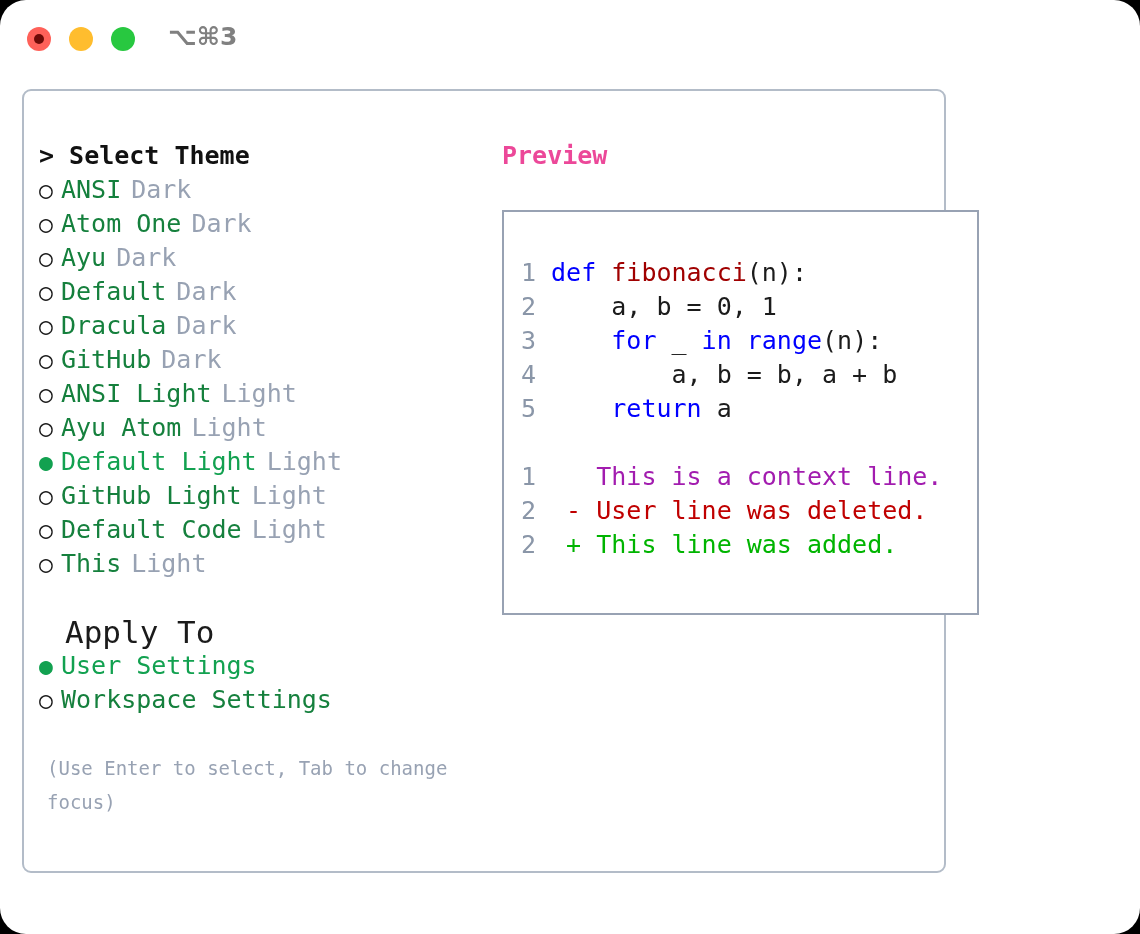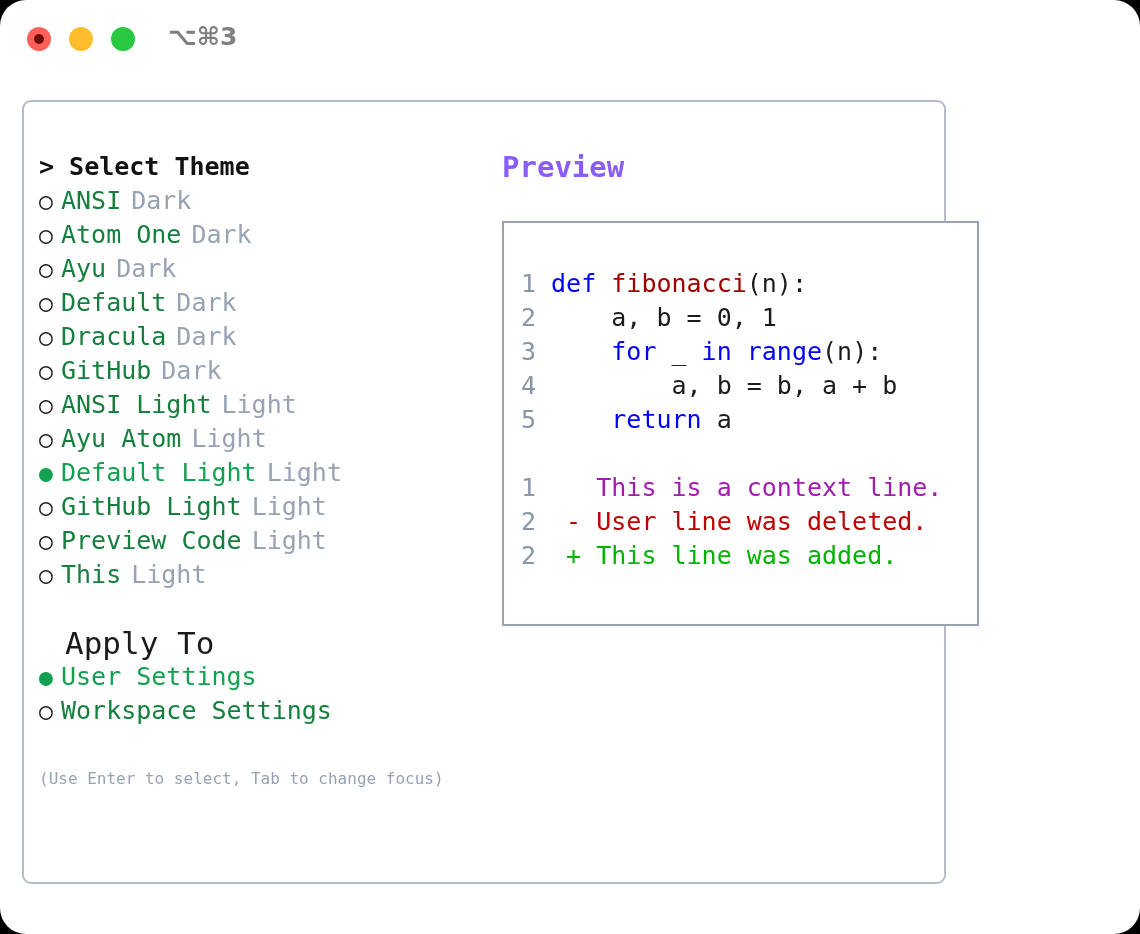--- a/index.html
+++ b/index.html
@@ -67,21 +67,21 @@
     font-weight: bold;
     color: #808080;
     letter-spacing: 0px;
     font-family: "DejaVu Sans", "Liberation Sans", sans-serif;
   }
 
   
   .panel {
     position: absolute;
     left: 22px;
-    top: 100px;
+    top: 89px;
     width: 924px;
     height: 784px;
     border: 2px solid #b3bcc8;
     border-radius: 9px;
     box-sizing: border-box;
     background: #ffffff;
   }
 
   .columns {
     position: absolute;
@@ -134,38 +134,39 @@
     color: #1b1b1b;
     line-height: 34px;
     padding-left: 26px;
     white-space: pre;
   }
 
   .spacer-lg { height: 34px; }
 
   .hint {
     margin-top: 34px;
-    font-size: 16px;
+    font-size: 19px;
     line-height: 34px;
     color: #98a2b3;
     width: 420px;
     white-space: pre-wrap;
+    margin-left: 8px;
   }
 
   
   .right-col {
     position: absolute;
     left: 478px;
     top: 48px;
     width: 500px;
   }
   .preview-title {
-    font-size: 29px;
+    font-size: 25px;
     font-weight: bold;
-    color: #8b5cf6;
+    color: #ec4899;
     line-height: 34px;
     white-space: pre;
   }
   .preview-box {
     margin-top: 37px;
     width: 477px;
     height: 405px;
     border: 2px solid #98a2b3;
     box-sizing: border-box;
     background: #ffffff;
@@ -221,21 +222,21 @@
             <div class="opt-row"><span class="radio">○</span><span class="opt-label">ANSI</span><span class="opt-variant">Dark</span></div>
             <div class="opt-row"><span class="radio">○</span><span class="opt-label">Atom One</span><span class="opt-variant">Dark</span></div>
             <div class="opt-row"><span class="radio">○</span><span class="opt-label">Ayu</span><span class="opt-variant">Dark</span></div>
             <div class="opt-row"><span class="radio">○</span><span class="opt-label">Default</span><span class="opt-variant">Dark</span></div>
             <div class="opt-row"><span class="radio">○</span><span class="opt-label">Dracula</span><span class="opt-variant">Dark</span></div>
             <div class="opt-row"><span class="radio">○</span><span class="opt-label">GitHub</span><span class="opt-variant">Dark</span></div>
             <div class="opt-row"><span class="radio">○</span><span class="opt-label">ANSI Light</span><span class="opt-variant">Light</span></div>
             <div class="opt-row"><span class="radio">○</span><span class="opt-label">Ayu Atom</span><span class="opt-variant">Light</span></div>
             <div class="opt-row selected"><span class="radio">●</span><span class="opt-label">Default Light</span><span class="opt-variant">Light</span></div>
             <div class="opt-row"><span class="radio">○</span><span class="opt-label">GitHub Light</span><span class="opt-variant">Light</span></div>
-            <div class="opt-row"><span class="radio">○</span><span class="opt-label">Preview Code</span><span class="opt-variant">Light</span></div>
+            <div class="opt-row"><span class="radio">○</span><span class="opt-label">Default Code</span><span class="opt-variant">Light</span></div>
             <div class="opt-row"><span class="radio">○</span><span class="opt-label">This</span><span class="opt-variant">Light</span></div>
           </div>
 
         <div class="spacer-lg"></div>
 
         <div class="apply-header">Apply To</div>
 
         <div id="apply-list">
             <div class="opt-row selected"><span class="radio">●</span><span class="opt-label">User Settings</span></div>
             <div class="opt-row"><span class="radio">○</span><span class="opt-label">Workspace Settings</span></div>

